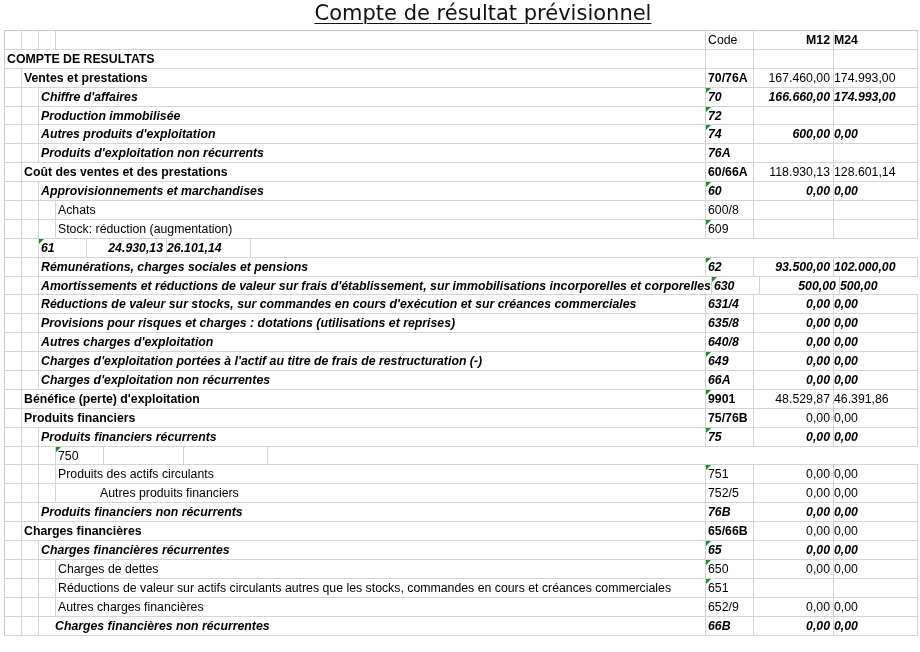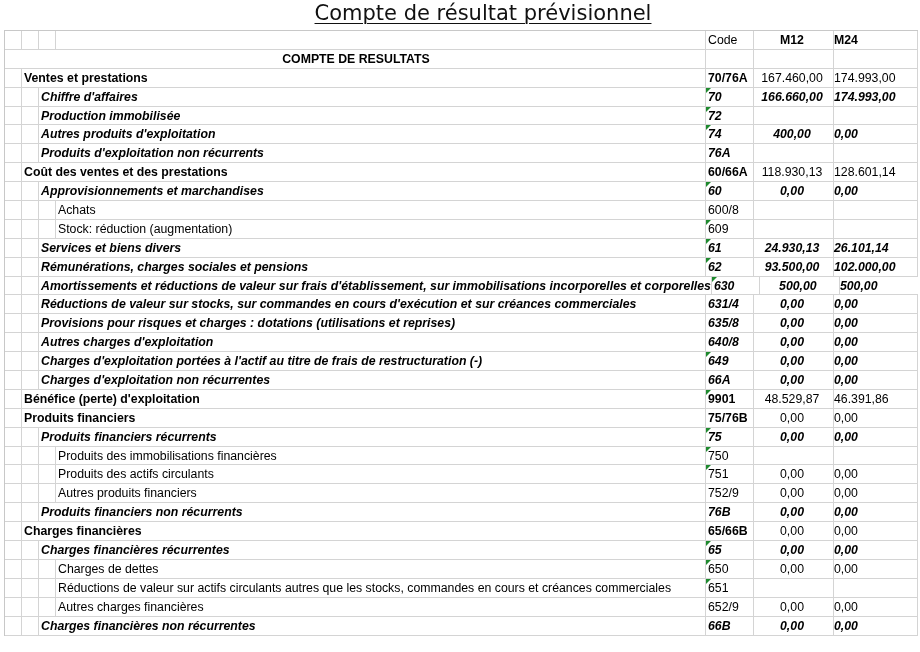--- a/index.html
+++ b/index.html
@@ -12,21 +12,21 @@
   .title span { text-decoration: underline; text-underline-offset: 3px; text-decoration-thickness: 1px; }
   .sheet {
     position: absolute; left: 4px; top: 30px; width: 913px;
     border-top: 1px solid #c8c8c8; border-left: 1px solid #c8c8c8;
   }
   .row { display: flex; height: 18.9px; box-sizing: border-box; border-bottom: 1px solid #d4d4d4; }
   .cell { box-sizing: border-box; border-right: 1px solid #d4d4d4; height: 100%; font-size: 12.3px; line-height: 18px; color: #000; white-space: nowrap; overflow: visible; position: relative; }
   .ind { width: 17px; flex: none; }
   .label { flex: 1 1 auto; padding-left: 2px; overflow: visible; z-index: 1; }
   .code { width: 48px; flex: none; padding-left: 2px; position: relative; }
-  .m12 { width: 80px; flex: none; text-align: center; padding-right: 3px; }
+  .m12 { width: 80px; flex: none; text-align: right; padding-right: 3px; }
   .m24 { width: 84px; flex: none; text-align: left; padding-right: 3px; }
   .b { font-weight: bold; }
   .i { font-style: italic; }
   .tri { position: absolute; left: 0; top: 0; width: 0; height: 0; border-top: 5px solid #1e8a2e; border-right: 5px solid transparent; }
   .nob { border-right: none; }
 </style>
 </head>
 <body>
 
 <div class="title"><span>Compte de résultat prévisionnel</span></div>
@@ -36,21 +36,21 @@
     <div class="cell ind"></div>
     <div class="cell ind"></div>
     <div class="cell ind"></div>
     <div class="cell label"></div>
     <div class="cell code">Code</div>
     <div class="cell m12 b">M12</div>
     <div class="cell m24 b">M24</div>
   </div>
   <div id="rows">
       <div class="row">
-        <div class="cell label nob b" style="border-right: 1px solid rgb(212, 212, 212); text-align: center;">COMPTE DE RESULTATS</div>
+        <div class="cell label nob b" style="border-right: 1px solid rgb(212, 212, 212);">COMPTE DE RESULTATS</div>
         <div class="cell code"><span></span></div>
         <div class="cell m12"></div>
         <div class="cell m24"></div>
       </div>
       <div class="row">
         <div class="cell ind"></div>
         <div class="cell label nob b" style="border-right: 1px solid rgb(212, 212, 212);">Ventes et prestations</div>
         <div class="cell code b"><span>70/76A</span></div>
         <div class="cell m12">167.460,00</div>
         <div class="cell m24">174.993,00</div>
@@ -69,21 +69,21 @@
         <div class="cell label nob b i" style="border-right: 1px solid rgb(212, 212, 212);">Production immobilisée</div>
         <div class="cell code b i"><span class="tri"></span><span>72</span></div>
         <div class="cell m12 b i"></div>
         <div class="cell m24 b i"></div>
       </div>
       <div class="row">
         <div class="cell ind"></div>
         <div class="cell ind"></div>
         <div class="cell label nob b i" style="border-right: 1px solid rgb(212, 212, 212);">Autres produits d'exploitation</div>
         <div class="cell code b i"><span class="tri"></span><span>74</span></div>
-        <div class="cell m12 b i">400,00</div>
+        <div class="cell m12 b i">600,00</div>
         <div class="cell m24 b i">0,00</div>
       </div>
       <div class="row">
         <div class="cell ind"></div>
         <div class="cell ind"></div>
         <div class="cell label nob b i" style="border-right: 1px solid rgb(212, 212, 212);">Produits d'exploitation non récurrents</div>
         <div class="cell code b i"><span>76A</span></div>
         <div class="cell m12 b i"></div>
         <div class="cell m24 b i"></div>
       </div>
@@ -116,21 +116,20 @@
         <div class="cell ind"></div>
         <div class="cell ind"></div>
         <div class="cell label nob" style="border-right: 1px solid rgb(212, 212, 212);">Stock: réduction (augmentation)</div>
         <div class="cell code"><span class="tri"></span><span>609</span></div>
         <div class="cell m12"></div>
         <div class="cell m24"></div>
       </div>
       <div class="row">
         <div class="cell ind"></div>
         <div class="cell ind"></div>
-        <div class="cell label nob b i" style="border-right: 1px solid rgb(212, 212, 212);">Services et biens divers</div>
         <div class="cell code b i"><span class="tri"></span><span>61</span></div>
         <div class="cell m12 b i">24.930,13</div>
         <div class="cell m24 b i">26.101,14</div>
       </div>
       <div class="row">
         <div class="cell ind"></div>
         <div class="cell ind"></div>
         <div class="cell label nob b i" style="border-right: 1px solid rgb(212, 212, 212);">Rémunérations, charges sociales et pensions</div>
         <div class="cell code b i"><span class="tri"></span><span>62</span></div>
         <div class="cell m12 b i">93.500,00</div>
@@ -203,40 +202,39 @@
         <div class="cell ind"></div>
         <div class="cell label nob b i" style="border-right: 1px solid rgb(212, 212, 212);">Produits financiers récurrents</div>
         <div class="cell code b i"><span class="tri"></span><span>75</span></div>
         <div class="cell m12 b i">0,00</div>
         <div class="cell m24 b i">0,00</div>
       </div>
       <div class="row">
         <div class="cell ind"></div>
         <div class="cell ind"></div>
         <div class="cell ind"></div>
-        <div class="cell label nob" style="border-right: 1px solid rgb(212, 212, 212);">Produits des immobilisations financières</div>
         <div class="cell code"><span class="tri"></span><span>750</span></div>
         <div class="cell m12"></div>
         <div class="cell m24"></div>
       </div>
       <div class="row">
         <div class="cell ind"></div>
         <div class="cell ind"></div>
         <div class="cell ind"></div>
         <div class="cell label nob" style="border-right: 1px solid rgb(212, 212, 212);">Produits des actifs circulants</div>
         <div class="cell code"><span class="tri"></span><span>751</span></div>
         <div class="cell m12">0,00</div>
         <div class="cell m24">0,00</div>
       </div>
       <div class="row">
         <div class="cell ind"></div>
         <div class="cell ind"></div>
         <div class="cell ind"></div>
-        <div class="cell label nob" style="border-right: 1px solid rgb(212, 212, 212);">Autres produits financiers</div>
-        <div class="cell code"><span>752/9</span></div>
+        <div class="cell label nob" style="border-right: 1px solid rgb(212, 212, 212); margin-left: 42px;">Autres produits financiers</div>
+        <div class="cell code"><span>752/5</span></div>
         <div class="cell m12">0,00</div>
         <div class="cell m24">0,00</div>
       </div>
       <div class="row">
         <div class="cell ind"></div>
         <div class="cell ind"></div>
         <div class="cell label nob b i" style="border-right: 1px solid rgb(212, 212, 212);">Produits financiers non récurrents</div>
         <div class="cell code b i"><span>76B</span></div>
         <div class="cell m12 b i">0,00</div>
         <div class="cell m24 b i">0,00</div>
@@ -279,19 +277,19 @@
         <div class="cell ind"></div>
         <div class="cell ind"></div>
         <div class="cell label nob" style="border-right: 1px solid rgb(212, 212, 212);">Autres charges financières</div>
         <div class="cell code"><span>652/9</span></div>
         <div class="cell m12">0,00</div>
         <div class="cell m24">0,00</div>
       </div>
       <div class="row">
         <div class="cell ind"></div>
         <div class="cell ind"></div>
-        <div class="cell label nob b i" style="border-right: 1px solid rgb(212, 212, 212);">Charges financières non récurrentes</div>
+        <div class="cell label nob b i" style="border-right: 1px solid rgb(212, 212, 212); margin-left: 14px;">Charges financières non récurrentes</div>
         <div class="cell code b i"><span>66B</span></div>
         <div class="cell m12 b i">0,00</div>
         <div class="cell m24 b i">0,00</div>
       </div>
     </div>
 </div>
 
 </body></html>

